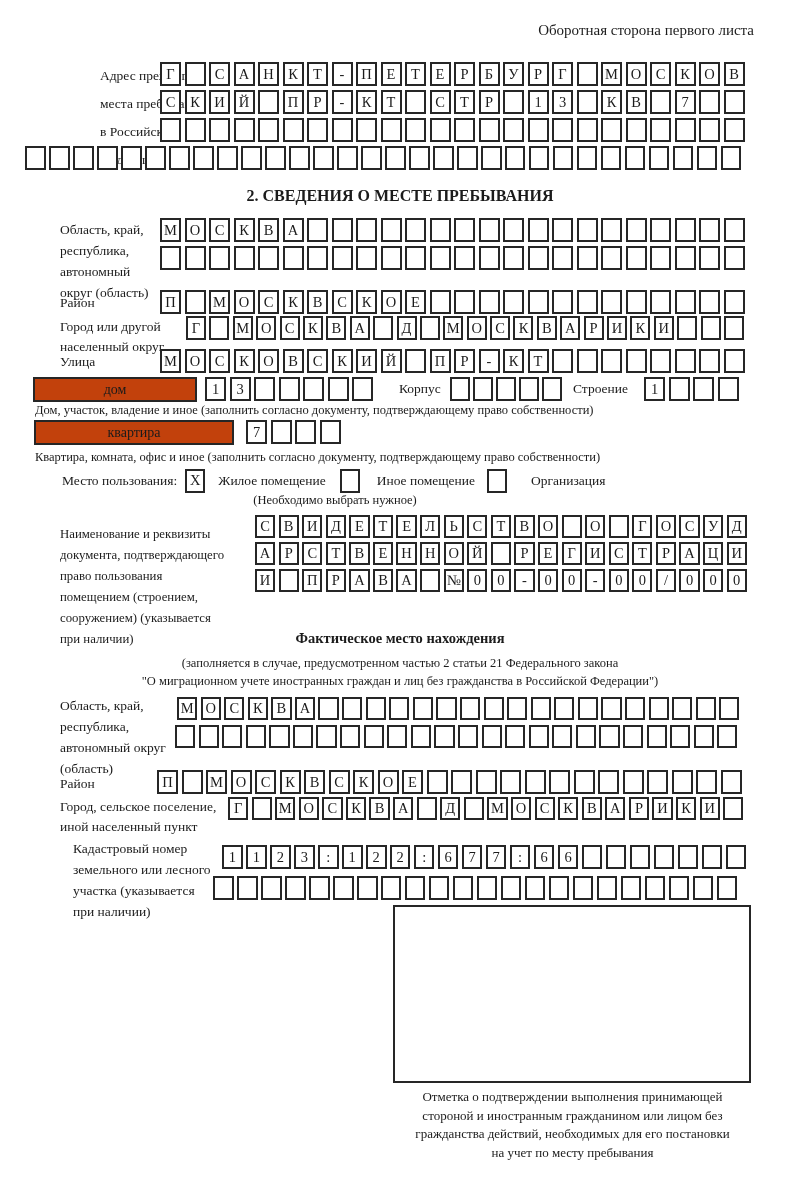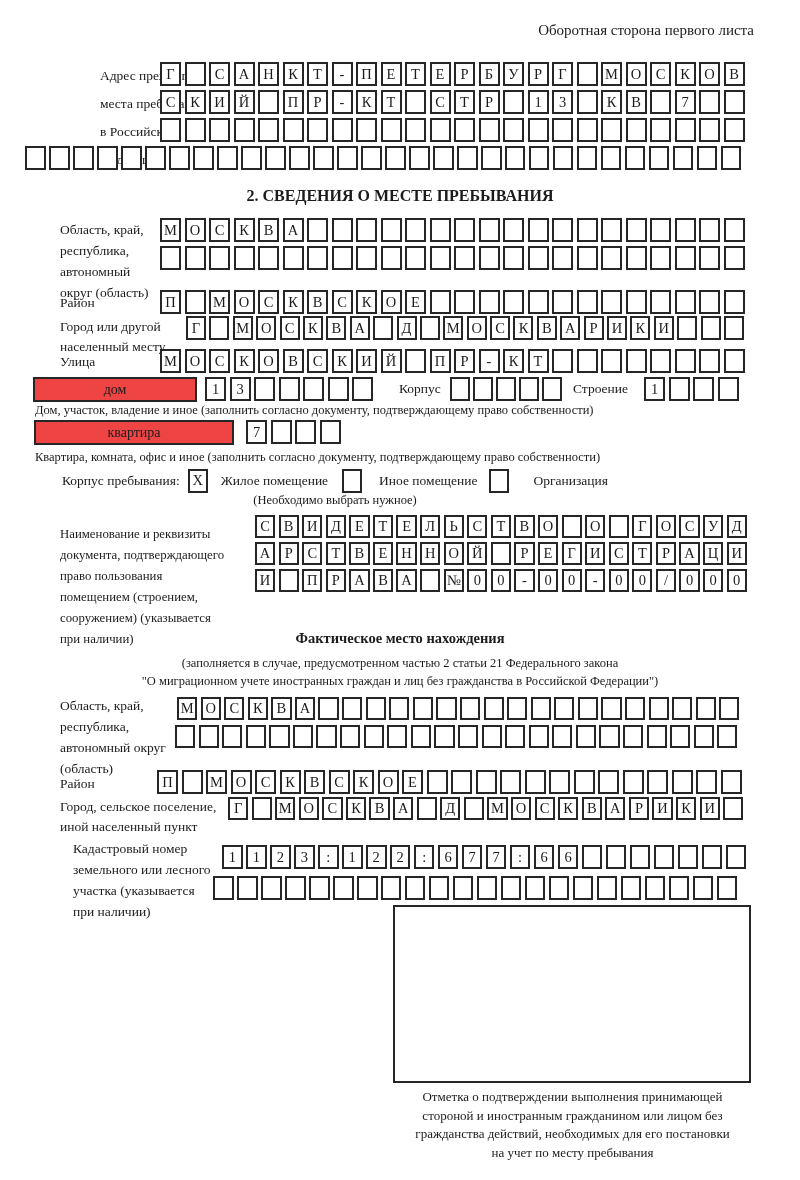--- a/index.html
+++ b/index.html
@@ -18,21 +18,21 @@
   .cells-k5 .cell{width:20px;margin-right:3px;}
   
   .lbl{font-size:13.5px;line-height:28px;}
   .lbl21{font-size:13.5px;line-height:21px;}
   .lbl20{font-size:13.5px;line-height:20px;}
   .lblsm{font-size:12.8px;line-height:21px;margin-top:10px;}
   .cap{font-size:12.5px;}
   .center{text-align:center;}
   .bold{font-weight:bold;}
   .widebox{box-sizing:border-box;border:2px solid #262626;display:flex;align-items:center;
-           justify-content:center;font-size:14px;background:#ef4444;}
+           justify-content:center;font-size:14px;background:#c2410c;}
   .checkbox{box-sizing:border-box;width:20px;height:24px;border:2px solid #262626;
             display:flex;align-items:center;justify-content:center;font-size:14.5px;background:#fff;flex:0 0 auto;}
   .resrow{display:flex;align-items:center;font-size:13.5px;}
   .stampbox{box-sizing:border-box;border:2px solid #262626;background:#fff;}
   .nowrap{white-space:nowrap;}
 </style>
 </head>
 <body>
 
 <div class="page">
@@ -240,21 +240,21 @@
       <span class="cell"></span>
       <span class="cell"></span>
       <span class="cell"></span>
       <span class="cell"></span>
       <span class="cell"></span>
       <span class="cell"></span>
     </div>
 
   <div class="abs lbl20" style="left:60px;top:317px;width:125px;">
       <div class="nowrap">Город или другой</div>
-      <div class="nowrap">населенный месту</div>
+      <div class="nowrap">населенный округ</div>
     </div>
   <div class="abs cells cells-city" style="left:186px;top:316px;">
       <span class="cell">Г</span>
       <span class="cell"></span>
       <span class="cell">М</span>
       <span class="cell">О</span>
       <span class="cell">С</span>
       <span class="cell">К</span>
       <span class="cell">В</span>
       <span class="cell">А</span>
@@ -334,21 +334,21 @@
   <div class="abs widebox" style="left:34px;top:420px;width:200px;height:25px;">квартира</div>
   <div class="abs cells" style="left:246px;top:420px;">
       <span class="cell">7</span>
       <span class="cell"></span>
       <span class="cell"></span>
       <span class="cell"></span>
     </div>
   <div class="abs cap nowrap" style="left:35px;top:450px;">Квартира, комната, офис и иное (заполнить согласно документу, подтверждающему право собственности)</div>
 
   <div class="abs resrow" style="left:62px;top:468px;height:25px;">
-    <span style="margin-right:8px;">Корпус пребывания:</span>
+    <span style="margin-right:8px;">Место пользования:</span>
     <span class="checkbox" style="margin-right:13px;">X</span>
     <span style="margin-right:14px;">Жилое помещение</span>
     <span class="checkbox" style="margin-right:17px;"></span>
     <span style="margin-right:12px;">Иное помещение</span>
     <span class="checkbox" style="margin-right:24px;"></span>
     <span>Организация</span>
   </div>
   <div class="abs cap center" style="left:170px;top:493px;width:330px;">(Необходимо выбрать нужное)</div>
 
   <div class="abs lblsm" style="left:60px;top:514px;width:195px;">

